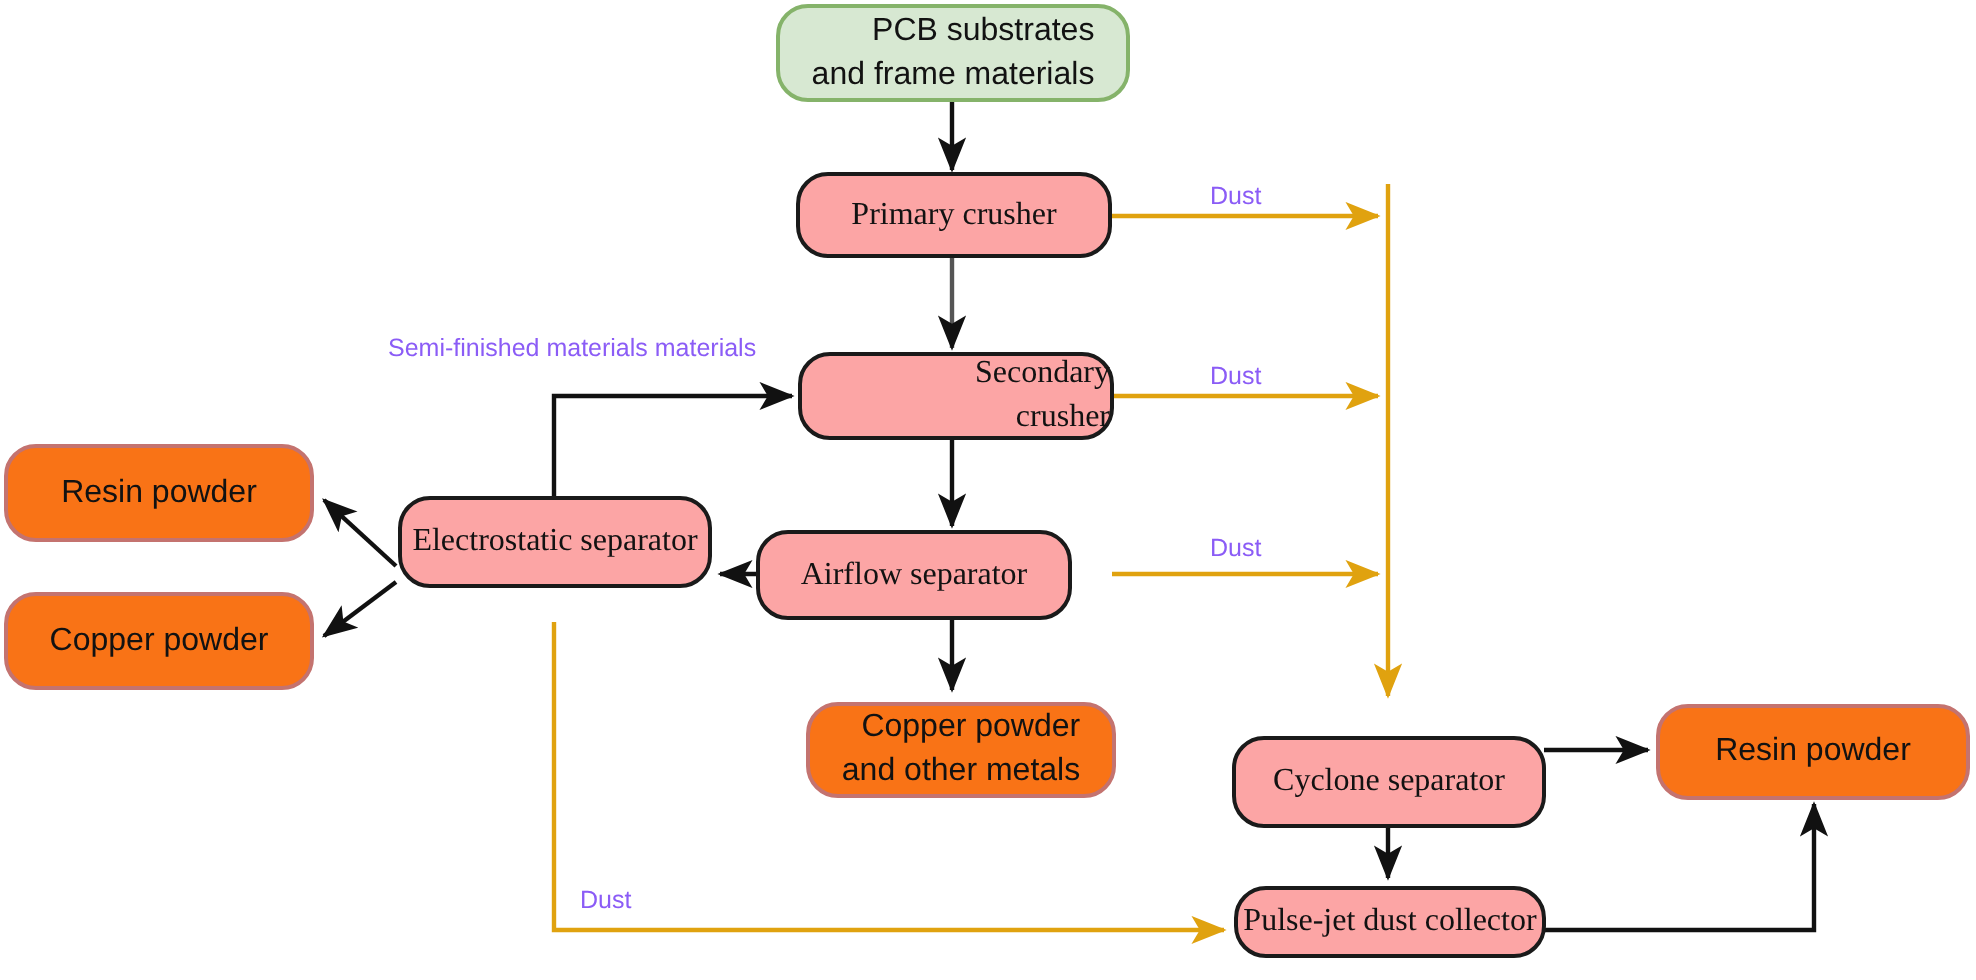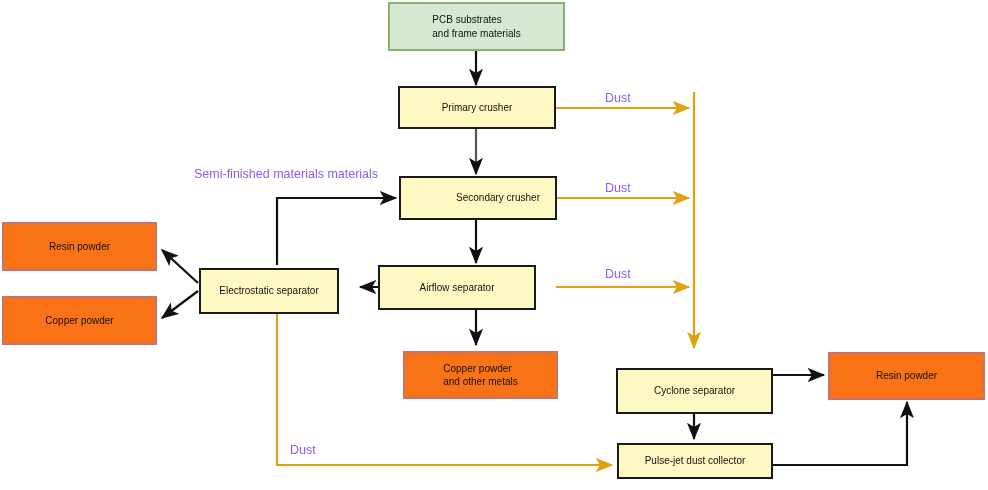--- a/index.html
+++ b/index.html
@@ -22,31 +22,33 @@
     width: 988px;
     height: 490px;
     pointer-events: none;
   }
   .node {
     position: absolute;
     box-sizing: border-box;
     display: flex;
     align-items: center;
     justify-content: center;
-    text-align: left;
-    font-size: 10px;
+    text-align: right;
+    font-size: 16px;
     line-height: 1.35;
     color: #121212;
     border-width: 2px;
     border-style: solid;
     white-space: pre-line;
+    border-radius: 16px;
   }
   .node.process {
-    background: #fef9c3;
+    background: #fca5a5;
     border-color: #1a1a1a;
+    font-family: Liberation Serif, serif;
   }
   .node.source {
     background: #d7e8d2;
     border-color: #85b36a;
   }
   .node.output {
     background: #f97316;
     border-color: #c4736f;
   }
   .edge-label {
@@ -106,21 +108,21 @@
 
   <div class="node source" style="left:388px; top:2px; width:177px; height:49px;">PCB substrates
 and frame materials</div>
 
   <div class="node process" style="left:398px; top:86px; width:158px; height:43px;">Primary crusher</div>
 
   <div class="node process" style="left:399px; top:176px; width:158px; height:44px;padding-left:40px;">Secondary crusher</div>
 
   <div class="node process" style="left:378px; top:265px; width:158px; height:45px;">Airflow separator</div>
 
-  <div class="node process" style="left:199px; top:268px; width:140px; height:46px;">Electrostatic separator</div>
+  <div class="node process" style="left:199px; top:248px; width:157px; height:46px;">Electrostatic separator</div>
 
   <div class="node output" style="left:2px; top:222px; width:155px; height:49px;">Resin powder</div>
 
   <div class="node output" style="left:2px; top:296px; width:155px; height:49px;">Copper powder</div>
 
   <div class="node output" style="left:403px; top:351px; width:155px; height:48px;">Copper powder
 and other metals</div>
 
   <div class="node process" style="left:616px; top:368px; width:157px; height:46px;">Cyclone separator</div>
 

